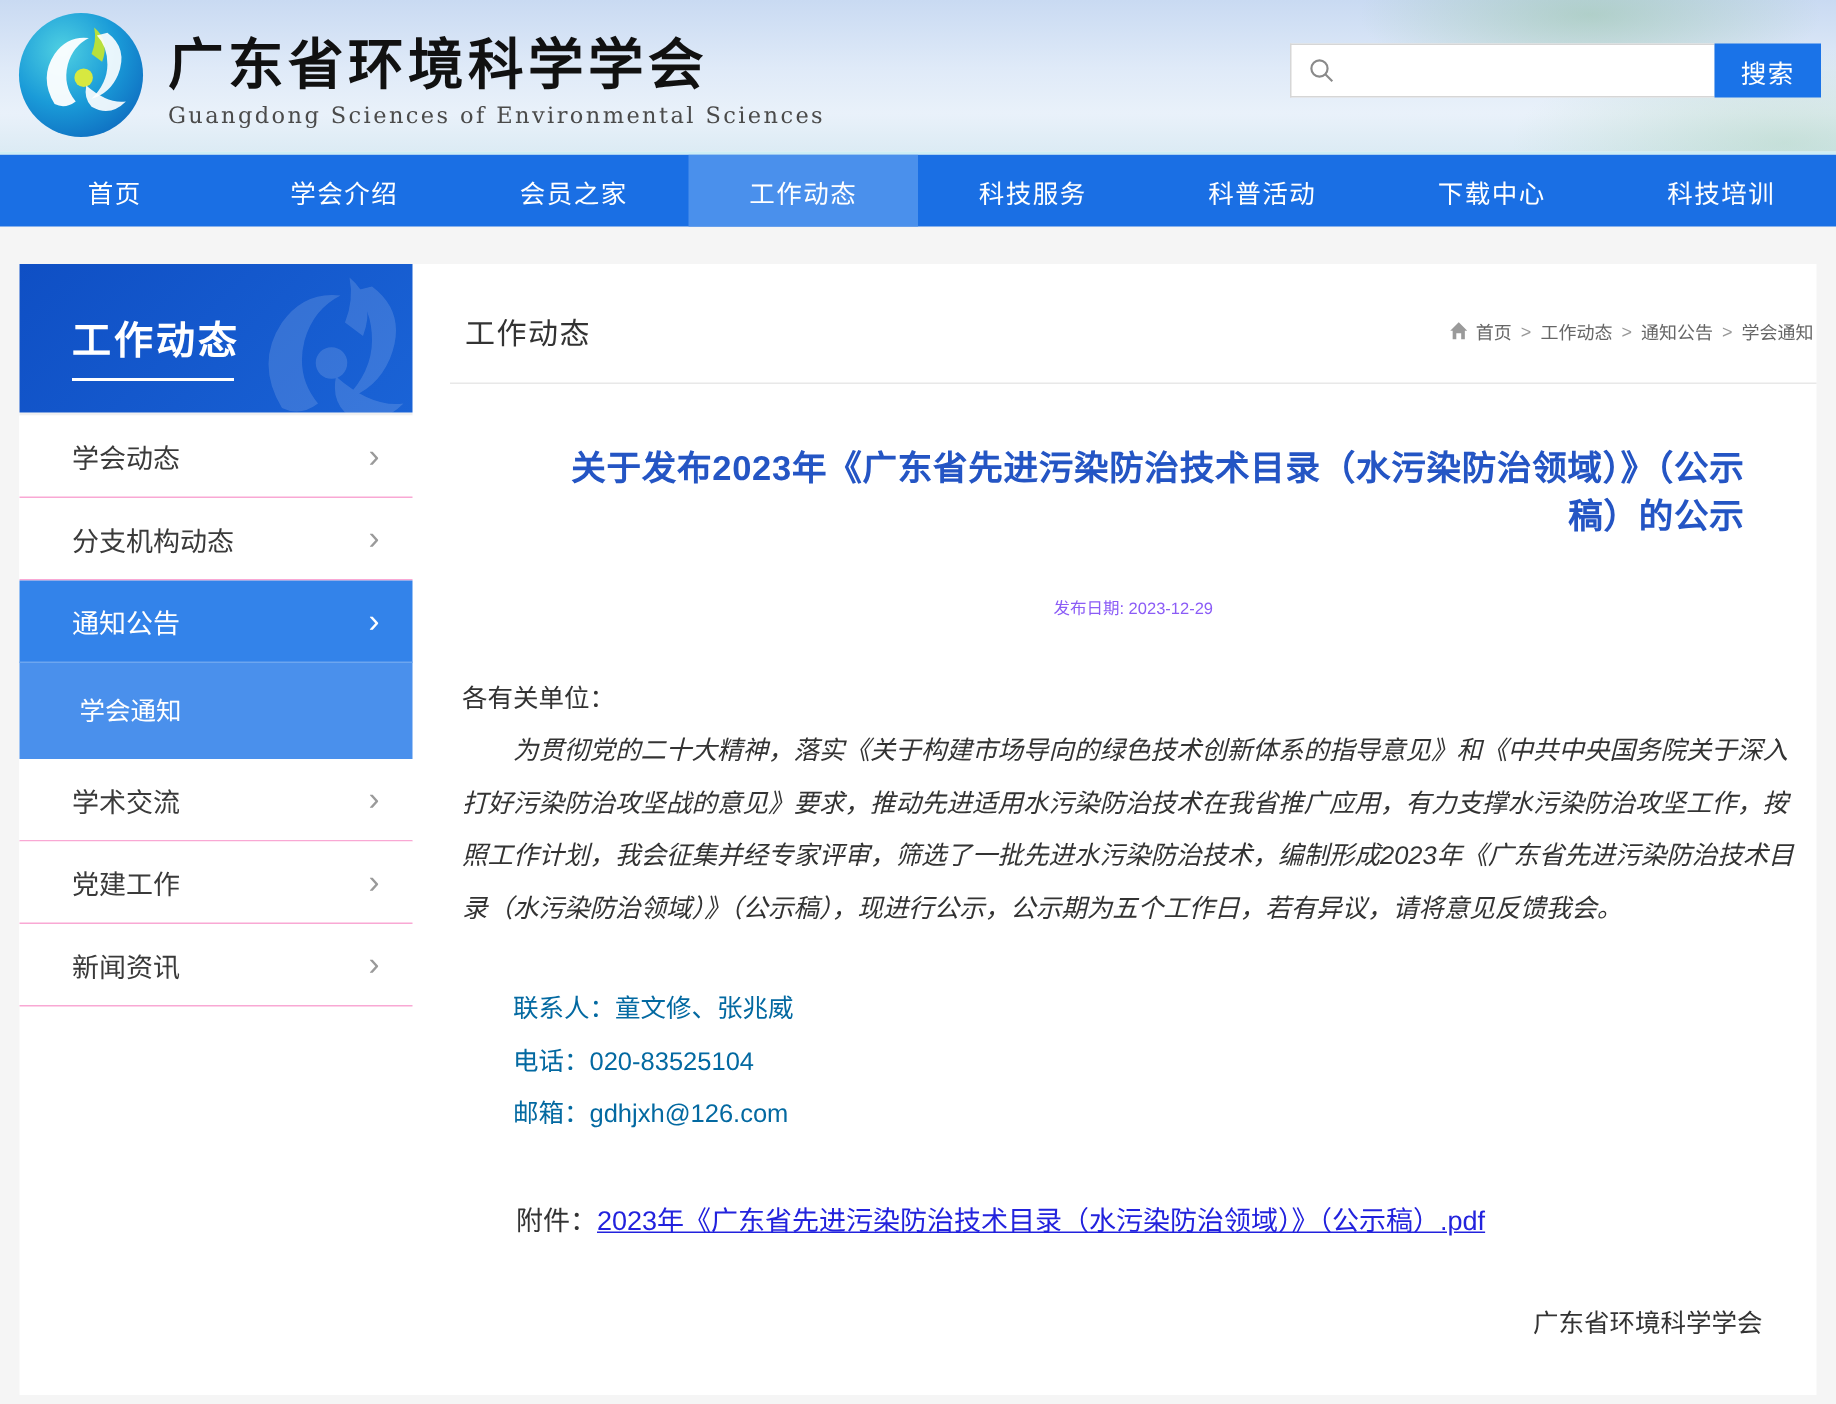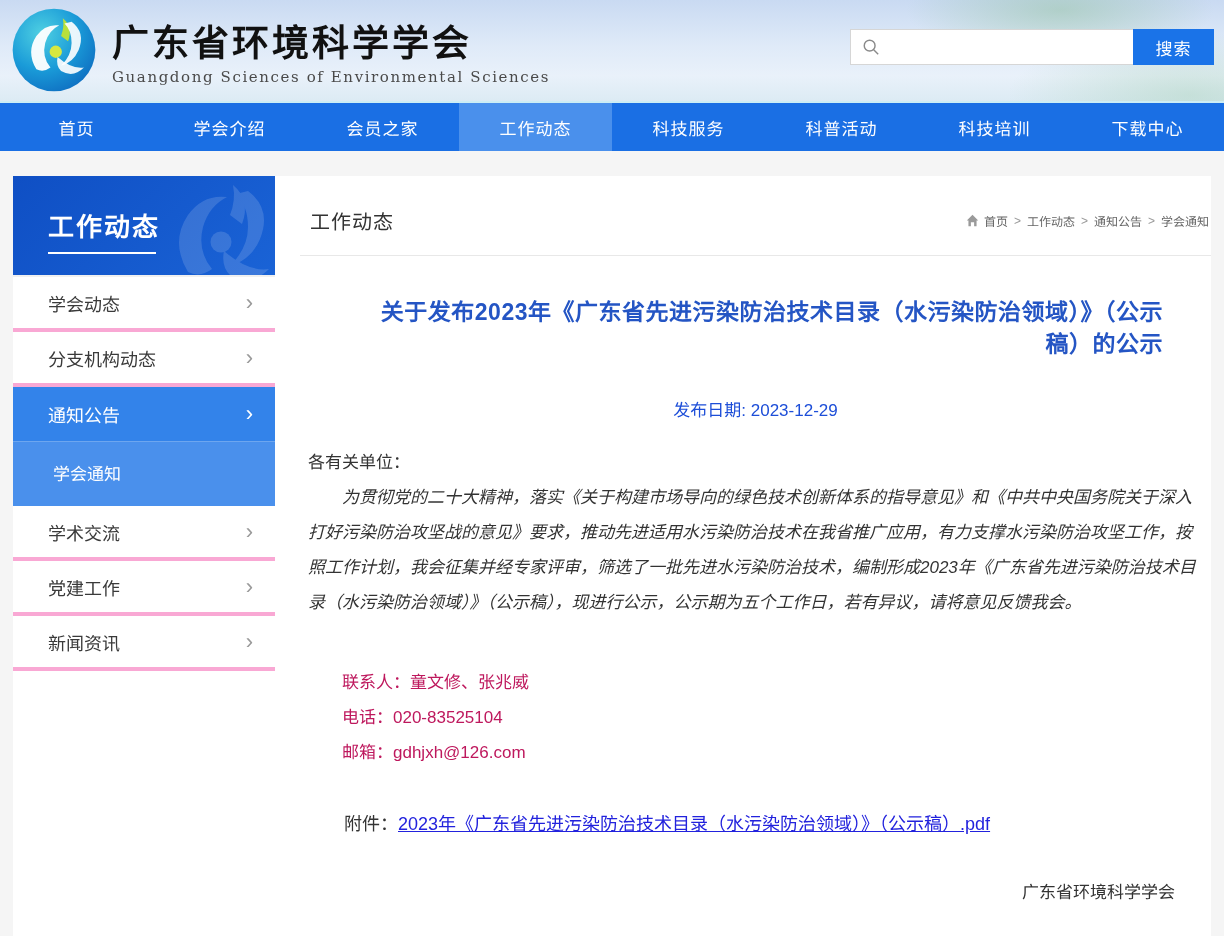--- a/index.html
+++ b/index.html
@@ -35,21 +35,21 @@
     font-family: "DejaVu Serif", "Liberation Serif", serif;
     font-size: 15px; color: #4a4a4a; letter-spacing: 1.6px; margin-top: 3px;
   }
   .search-area { position: absolute; right: 10px; top: 29px; display: flex; }
   .search-input-wrap {
     width: 283px; height: 36px; background: #fff; border: 1px solid #d6d6d6; border-right: none;
     display: flex; align-items: center; padding-left: 11px;
   }
   .search-input { border: none; outline: none; flex: 1; height: 30px; font-size: 14px; margin-left: 8px; background: transparent; }
   .search-btn {
-    width: 81px; height: 36px; background: #1a73e8; color: #fff; border: none;
+    width: 71px; height: 36px; background: #1a73e8; color: #fff; border: none;
     font-size: 17px; cursor: pointer; letter-spacing: 1px;
   }
 
   
   .main-nav { height: 48px; background: #1a6fe4; display: flex; }
   .nav-item {
     flex: 1; display: flex; align-items: center; justify-content: center;
     color: #fff; font-size: 17px; cursor: pointer; letter-spacing: 1px;
   }
   .nav-item.active { background: #4a90ec; }
@@ -66,21 +66,21 @@
     position: relative; height: 99px; background: linear-gradient(135deg, #0f4fc4 0%, #1a63d6 100%);
     overflow: hidden; padding: 30px 0 0 35px;
   }
   .sidebar-head .watermark { position: absolute; right: -18px; top: -12px; opacity: .14; }
   .sidebar-title { color: #fff; font-size: 26px; font-weight: bold; letter-spacing: 2px; position: relative; }
   .sidebar-title-underline { width: 108px; height: 2px; background: #fff; margin-top: 9px; position: relative; }
   .side-menu { border-top: 2px solid #f0f0f0; }
   .side-item {
     height: 55px; display: flex; align-items: center; justify-content: space-between;
     padding: 0 22px 0 35px; font-size: 18px; color: #3a3a3a;
-    border-bottom: 4px solid #f9a8d4; cursor: pointer; background: #fff;
+    border-bottom: 1px solid #f9a8d4; cursor: pointer; background: #fff;
   }
   .side-item .chev { color: #9a9a9a; font-size: 22px; font-weight: 400; line-height: 1; }
   .side-item.active { background: #3383ea; color: #fff; border-bottom: 1px solid #6da6ef; }
   .side-item.active .chev { color: #fff; }
   .side-submenu { background: #4a90ec; padding: 10px 0 14px 0; }
   .sub-item {
     height: 40px; display: flex; align-items: center; padding-left: 40px;
     color: #fff; font-size: 17px; cursor: pointer;
   }
 
@@ -94,25 +94,25 @@
   .breadcrumb { display: flex; align-items: center; font-size: 12px; color: #666; }
   .breadcrumb .home-icon { margin-right: 5px; display: inline-flex; }
   .breadcrumb a { color: #666; text-decoration: none; cursor: pointer; }
   .breadcrumb .sep { margin: 0 6px; color: #999; }
 
   .article { padding: 0 8px; }
   .article-title {
     margin: 40px 40px 0 40px; text-align: right;
     font-size: 23px; font-weight: bold; color: #2455c4; line-height: 32px; letter-spacing: .5px;
   }
-  .pub-date { text-align: center; font-size: 17px; color: #1d4ed8; margin-top: 36px; }
-
-  .article-body { margin-top: 24px; font-size: 17px; line-height: 35px; color: #333; }
+  .pub-date { text-align: center; font-size: 11px; color: #8b5cf6; margin-top: 36px; }
+
+  .article-body { margin-top: 36px; font-size: 17px; line-height: 35px; color: #333; }
   .article-body p.indent { text-indent: 2em; font-style: italic; }
-  .contact-block { margin-top: 45px; font-size: 17px; line-height: 35px; color: #be185d; }
+  .contact-block { margin-top: 32px; font-size: 17px; line-height: 35px; color: #0369a1; }
   .contact-block div { text-indent: 2em; }
   .attachment-line { margin-top: 37px; font-size: 18px; line-height: 35px; text-indent: 2em; color: #333; }
   .attachment-line a { color: #2222dd; text-decoration: underline; cursor: pointer; }
   .signature { margin-top: 33px; text-align: right; padding-right: 28px; font-size: 17px; line-height: 35px; color: #333; }
 </style>
 </head>
 <body>
 
 <header class="site-header">
   <div class="brand">
@@ -148,22 +148,22 @@
   </div>
 </header>
 
 <nav class="main-nav">
   <div class="nav-item">首页</div>
   <div class="nav-item">学会介绍</div>
   <div class="nav-item">会员之家</div>
   <div class="nav-item active">工作动态</div>
   <div class="nav-item">科技服务</div>
   <div class="nav-item">科普活动</div>
+  <div class="nav-item">下载中心</div>
   <div class="nav-item">科技培训</div>
-  <div class="nav-item">下载中心</div>
 </nav>
 
 <div class="content-wrap">
 
   <aside class="sidebar">
     <div class="sidebar-head">
       <svg class="watermark" width="150" height="150" viewBox="0 0 100 100">
         <path d="M30 72 Q18 52 30 34 Q40 20 56 22 Q44 28 40 42 Q36 58 46 70 Q38 76 30 72Z" fill="#ffffff"></path>
         <path d="M60 14 Q72 24 66 40 L58 34 Q62 24 60 14Z" fill="#ffffff"></path>
         <path d="M70 18 Q86 30 78 50 Q72 64 58 68 Q70 56 70 42 Q70 28 62 20Z" fill="#ffffff"></path>

